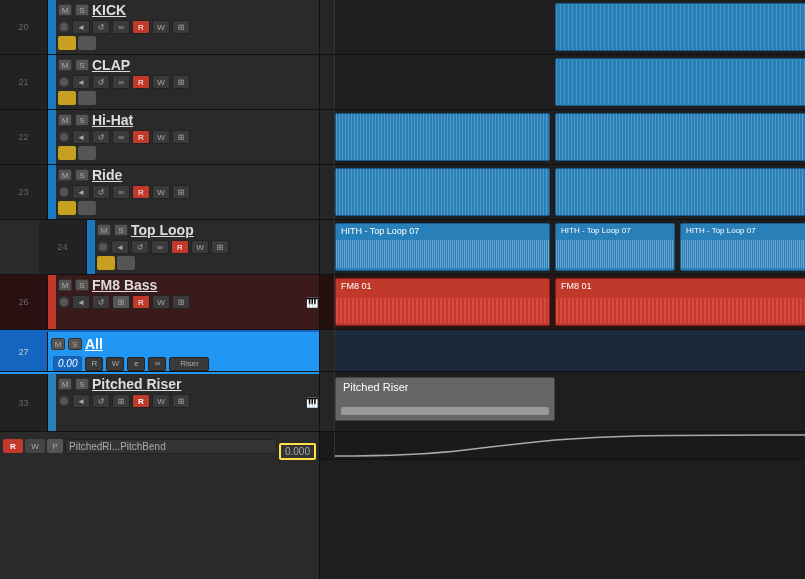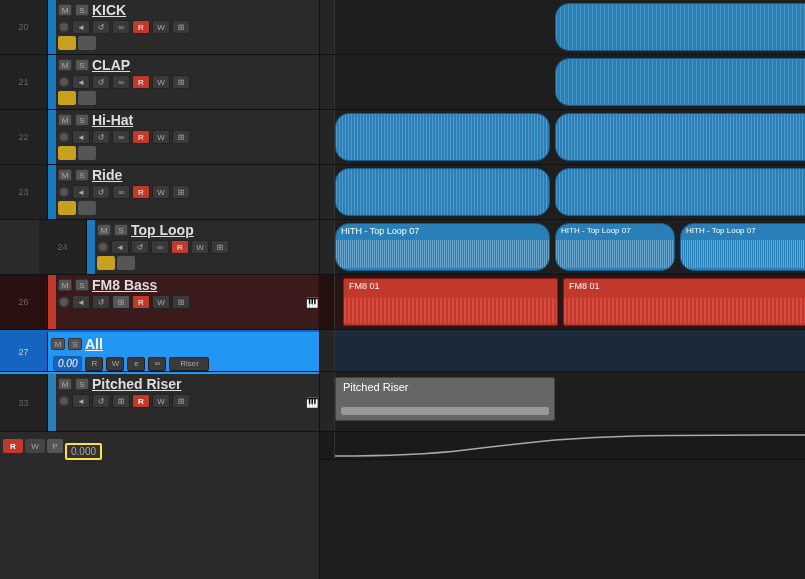--- a/index.html
+++ b/index.html
@@ -152,21 +152,21 @@
       background: #1e1e1e;
       overflow: hidden;
     }
 
     
     .clip-blue {
       background: #2980b9;
       border: 1px solid #1a5a8a;
       position: absolute;
       top: 2px;
-      border-radius: 14px;
+      border-radius: 2px;
       overflow: hidden;
     }
 
     .clip-red {
       background: #c0392b;
       border: 1px solid #8a1a1a;
       position: absolute;
       top: 2px;
       border-radius: 2px;
       overflow: hidden;
@@ -480,20 +480,21 @@
         <div class="ctrl-btn">⊞</div>
       </div>
     </div>
     <div style="width:12px; display:flex; align-items:center; justify-content:center; color:#aaa; font-size:10px;">🎹</div>
   </div>
 
   <div class="automation-left" style="height:28px;">
     <div class="auto-btn">R</div>
     <div class="auto-btn-w">W</div>
     <div class="auto-btn-p">P</div>
+    <div class="auto-label">PitchedRi...PitchBend</div>
     <div class="auto-value">0.000</div>
   </div>
 
 </div>
 
 <div class="right-panel">
 
   <div style="height:55px; position:relative; background:#1e1e1e; border-bottom:1px solid #111; display:flex;">
     <div style="width:15px; background:#252525; border-right:1px solid #333;"></div>
     <div style="flex:1; position:relative;">
@@ -550,21 +551,21 @@
       </div>
       <div class="clip-blue" style="left:345px; width:140px; top:3px; bottom:3px;">
         <div class="clip-label" style="position:absolute; top:1px; left:2px; font-size:8px;">HITH - Top Loop 07</div>
         <div style="position:absolute; bottom:2px; inset-inline:0; height:60%; background: repeating-linear-gradient(90deg, rgba(255,255,255,0.3) 0px, rgba(255,255,255,0.3) 1px, transparent 1px, transparent 2px); background-size:2px 100%;"></div>
       </div>
     </div>
   </div>
 
   <div style="height:55px; position:relative; background:#2a1515; border-bottom:1px solid #111; display:flex;">
     <div style="width:15px; background:#251010; border-right:1px solid #333;"></div>
-    <div style="flex:1; position:relative;margin-left:8px;">
+    <div style="flex:1; position:relative;">
       <div class="clip-red" style="left:0px; width:215px; top:3px; bottom:3px;">
         <div class="clip-label" style="position:absolute; top:1px; left:2px;">FM8 01</div>
         <div style="position:absolute; bottom:2px; inset-inline:0; height:55%; background: repeating-linear-gradient(90deg, rgba(255,100,100,0.4) 0px, rgba(255,100,100,0.4) 2px, transparent 2px, transparent 4px); background-size:4px 100%;"></div>
       </div>
       <div class="clip-red" style="left:220px; width:265px; top:3px; bottom:3px;">
         <div class="clip-label" style="position:absolute; top:1px; left:2px;">FM8 01</div>
         <div style="position:absolute; bottom:2px; inset-inline:0; height:55%; background: repeating-linear-gradient(90deg, rgba(255,100,100,0.4) 0px, rgba(255,100,100,0.4) 2px, transparent 2px, transparent 4px); background-size:4px 100%;"></div>
       </div>
     </div>
   </div>

